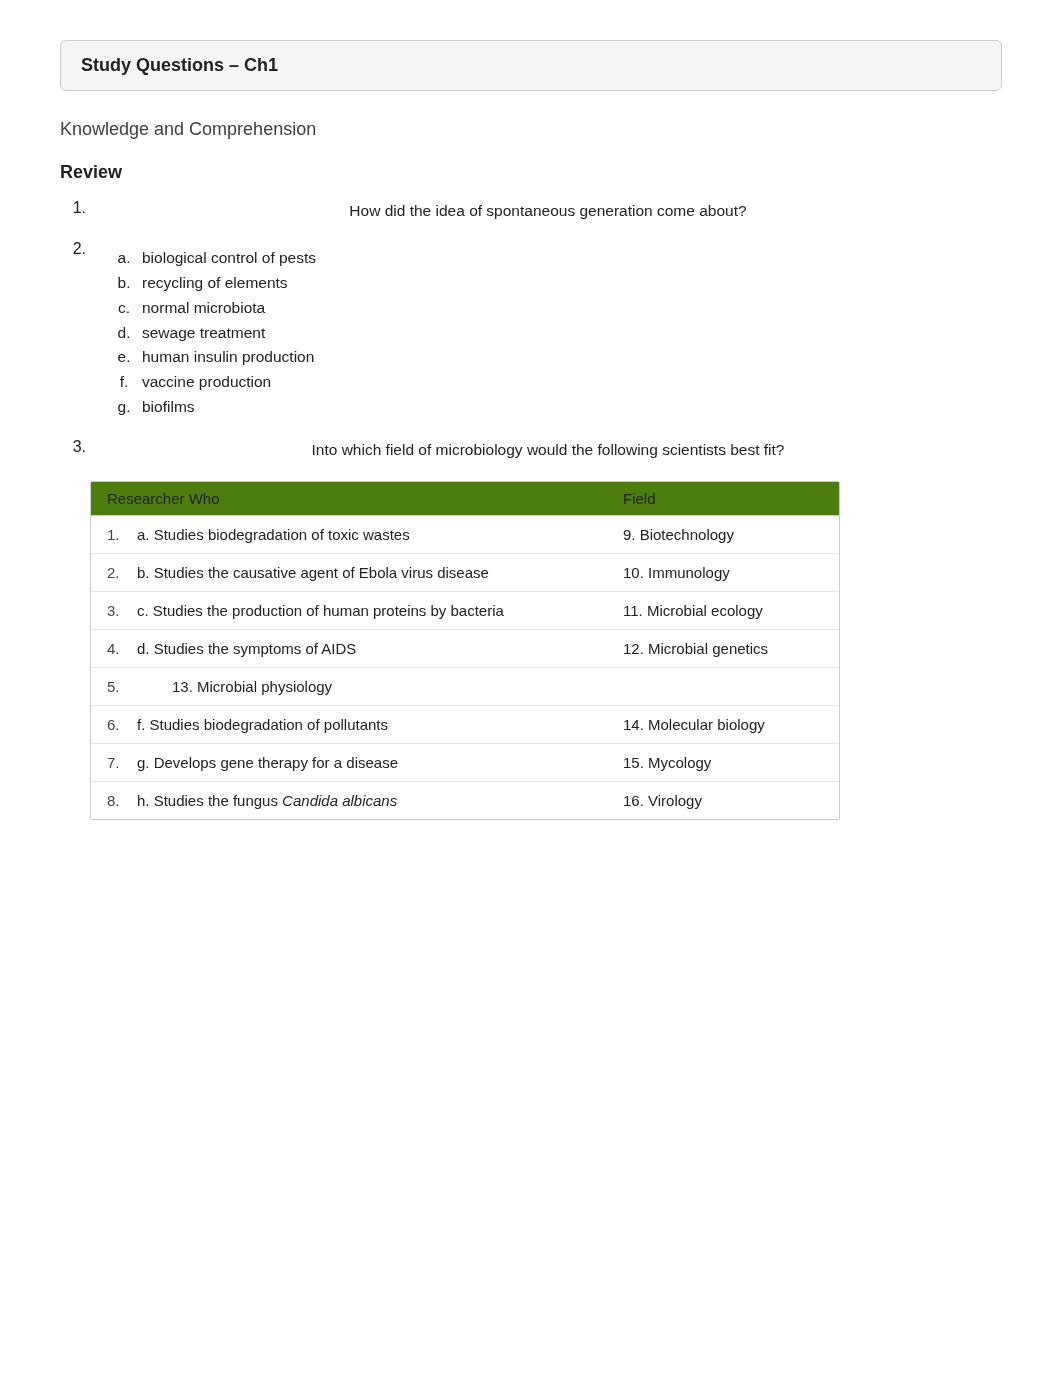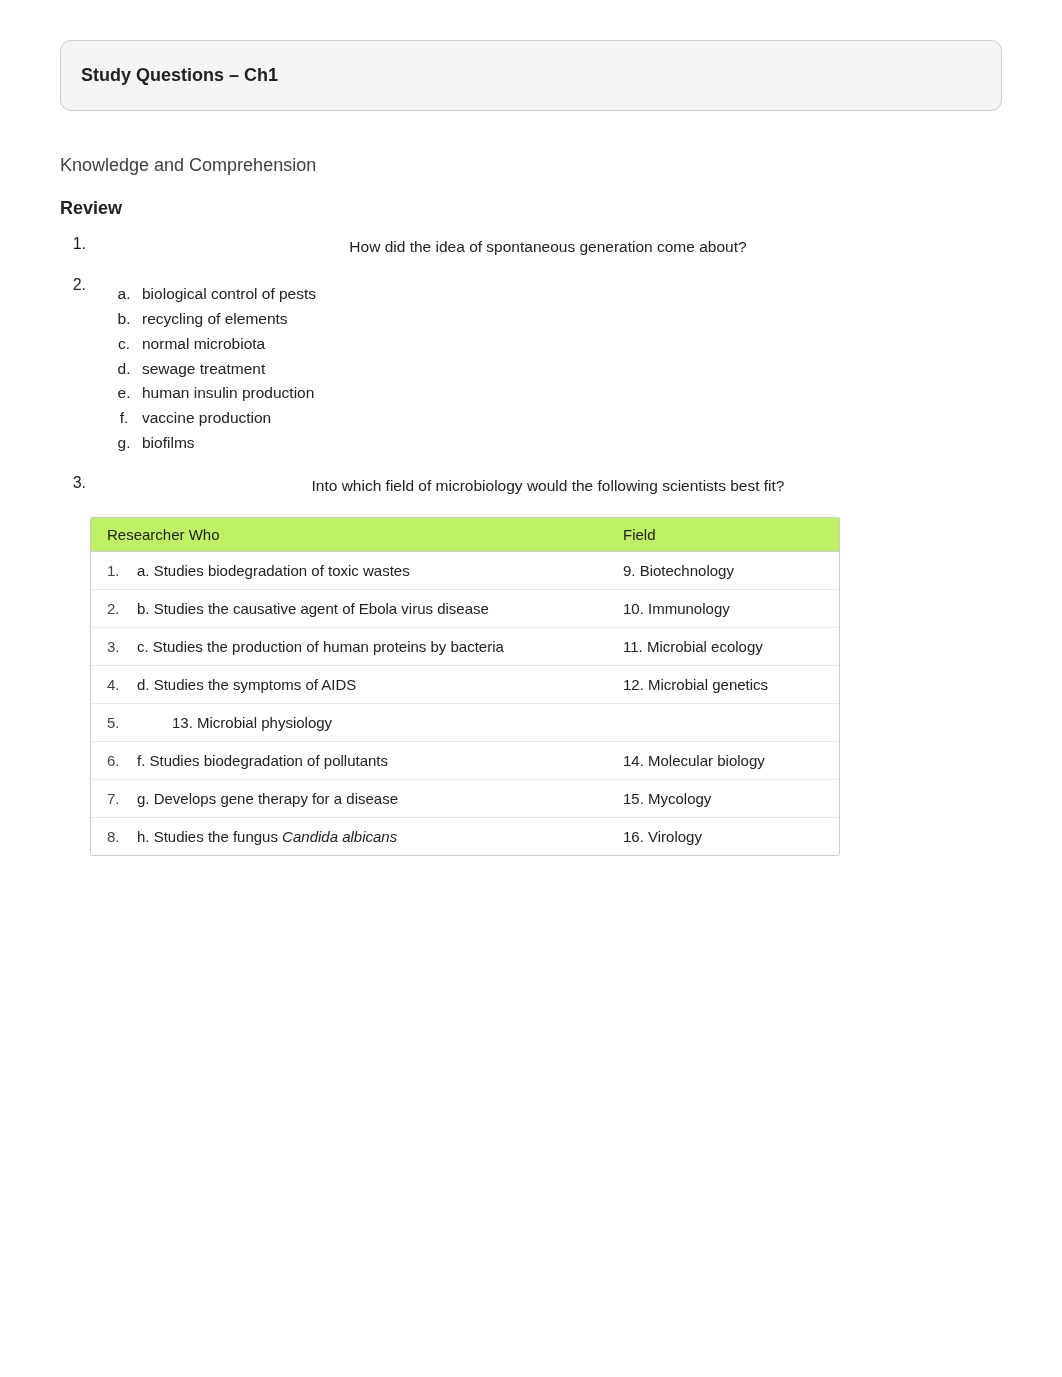--- a/index.html
+++ b/index.html
@@ -14,23 +14,23 @@
       color: #222;
       background: #fff;
       padding: 40px 60px;
       max-width: 1062px;
       min-height: 1377px;
     }
 
     .header-box {
       border: 1px solid #ccc;
       background: #f5f5f5;
-      padding: 24px 20px;
-      margin-bottom: 44px;
-      border-radius: 11px;
+      padding: 14px 20px;
+      margin-bottom: 28px;
+      border-radius: 6px;
     }
 
     .header-box h1 {
       font-size: 18px;
       font-weight: bold;
       font-family: Arial, sans-serif;
     }
 
     .section-title {
       font-family: Arial, sans-serif;
@@ -95,21 +95,21 @@
       margin-top: 20px;
       margin-left: 30px;
       border: 1px solid #ccc;
       border-radius: 2px;
       overflow: hidden;
       width: 750px;
     }
 
     .table-header {
       display: flex;
-      background: #bef264;
+      background: #4d7c0f;
       border-bottom: 1px solid #ccc;
       padding: 8px 16px;
     }
 
     .table-header .col-researcher {
       flex: 1;
       font-family: Arial, sans-serif;
       font-size: 15px;
     }
 

